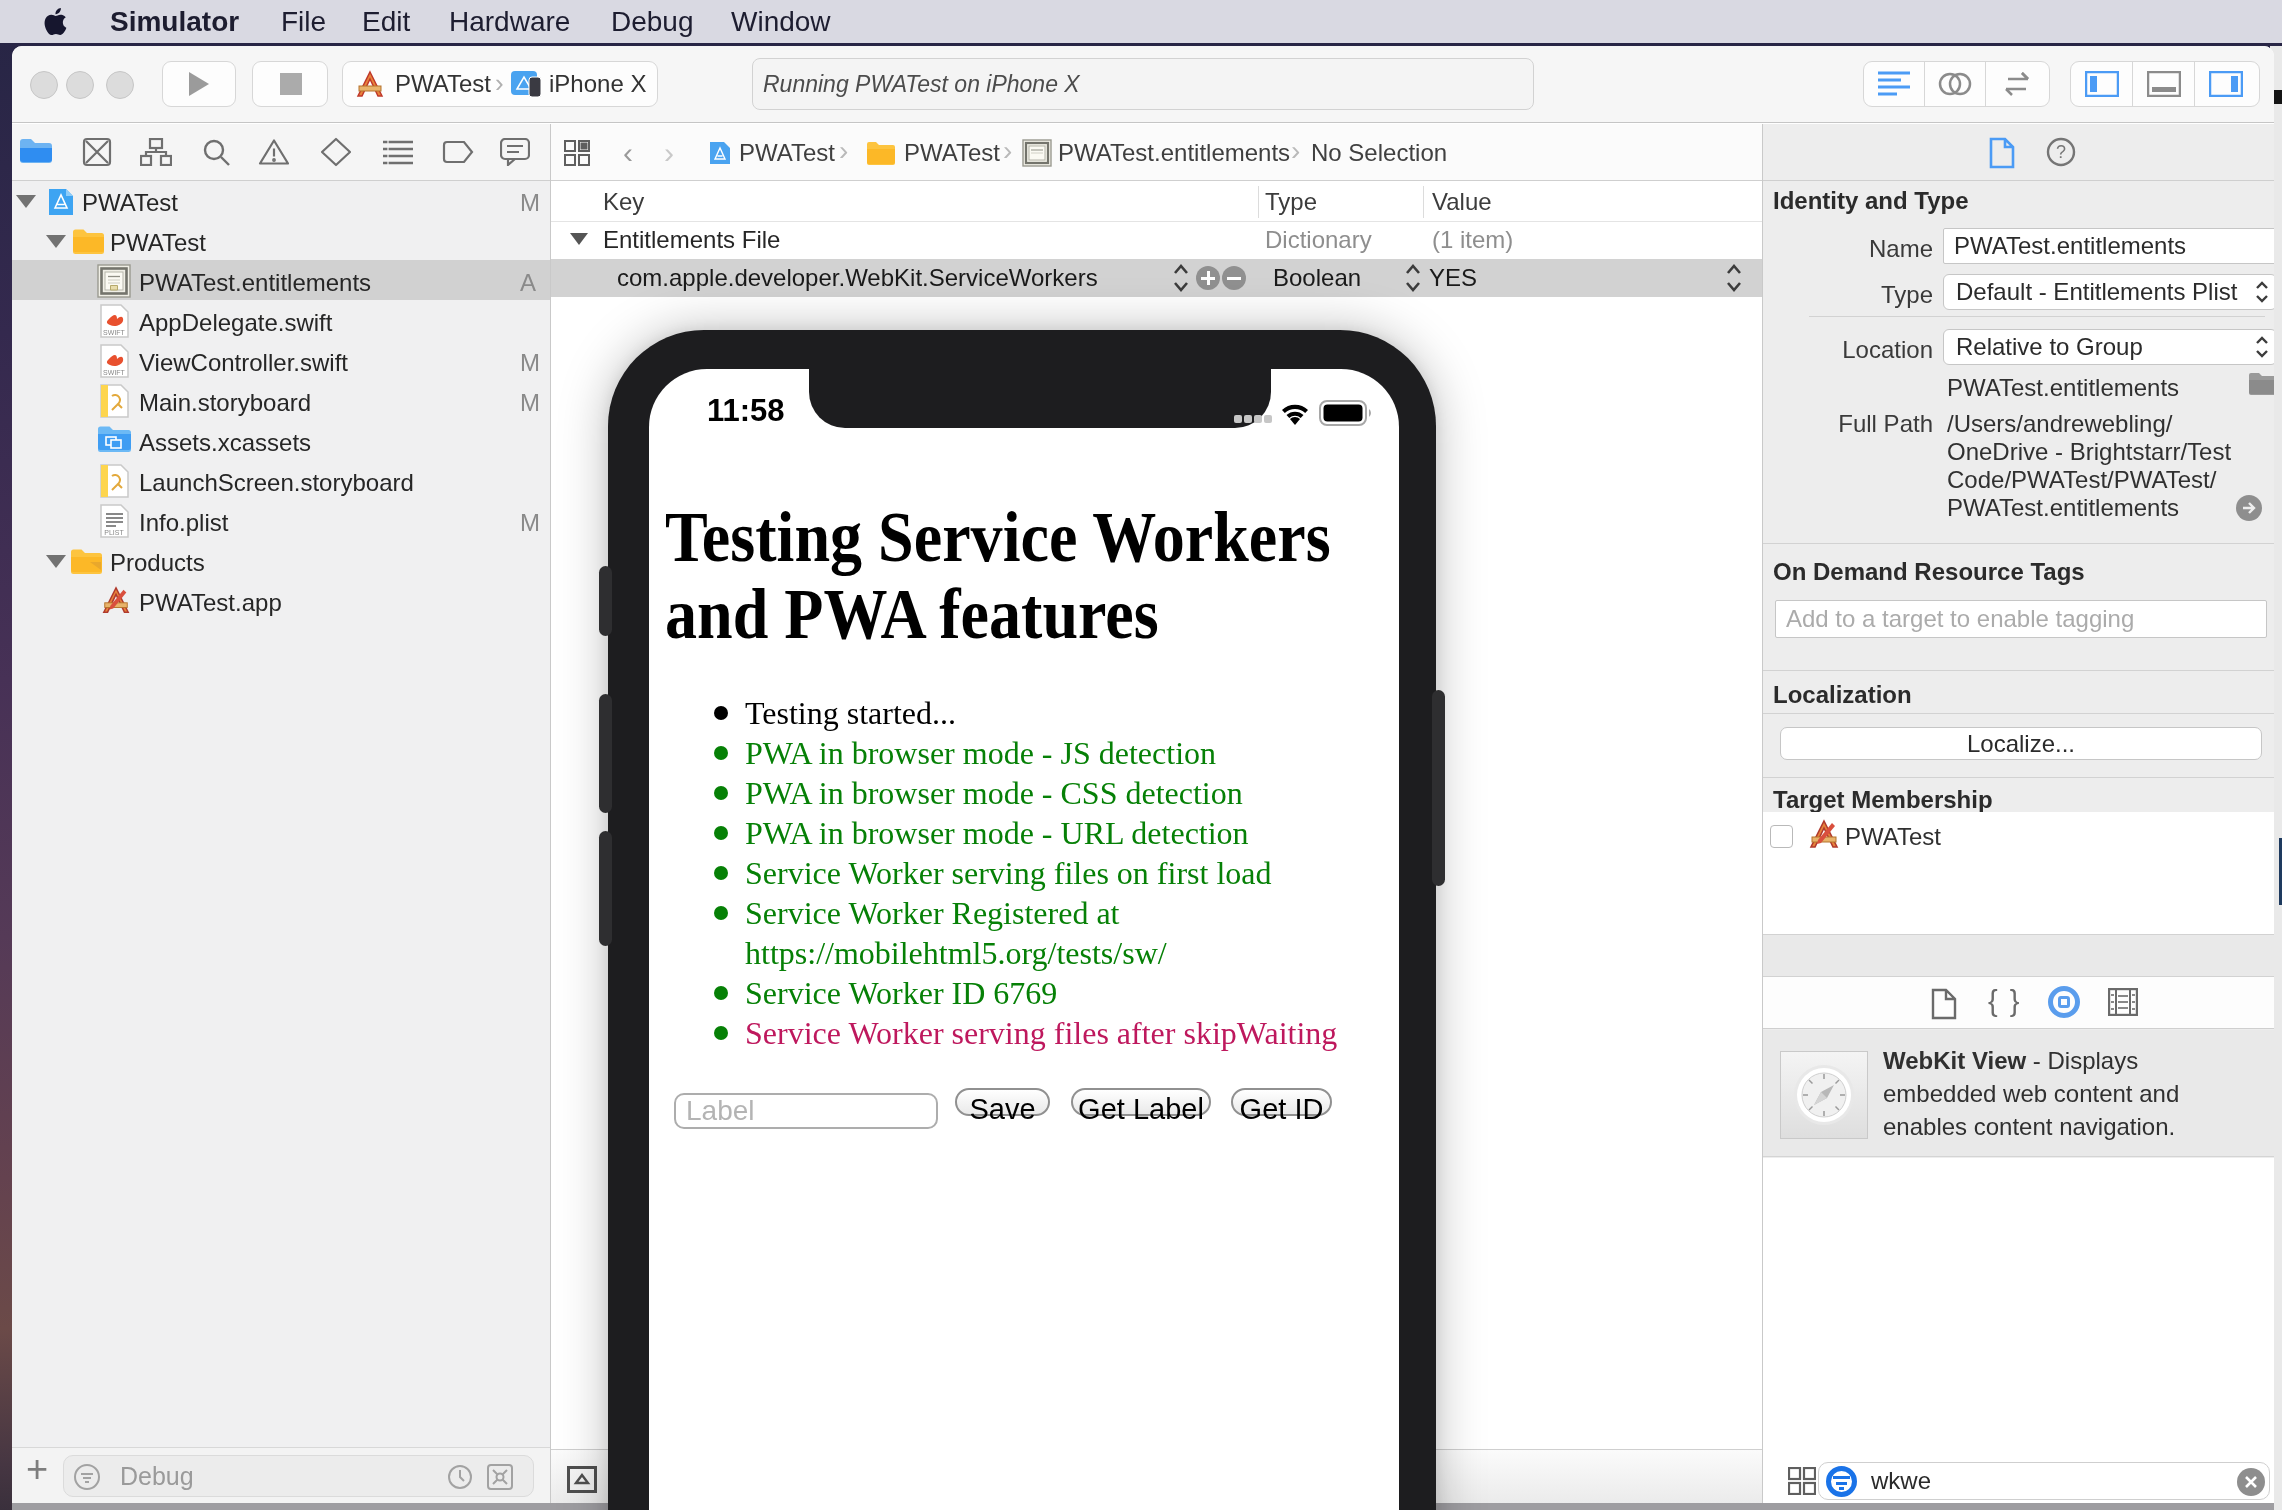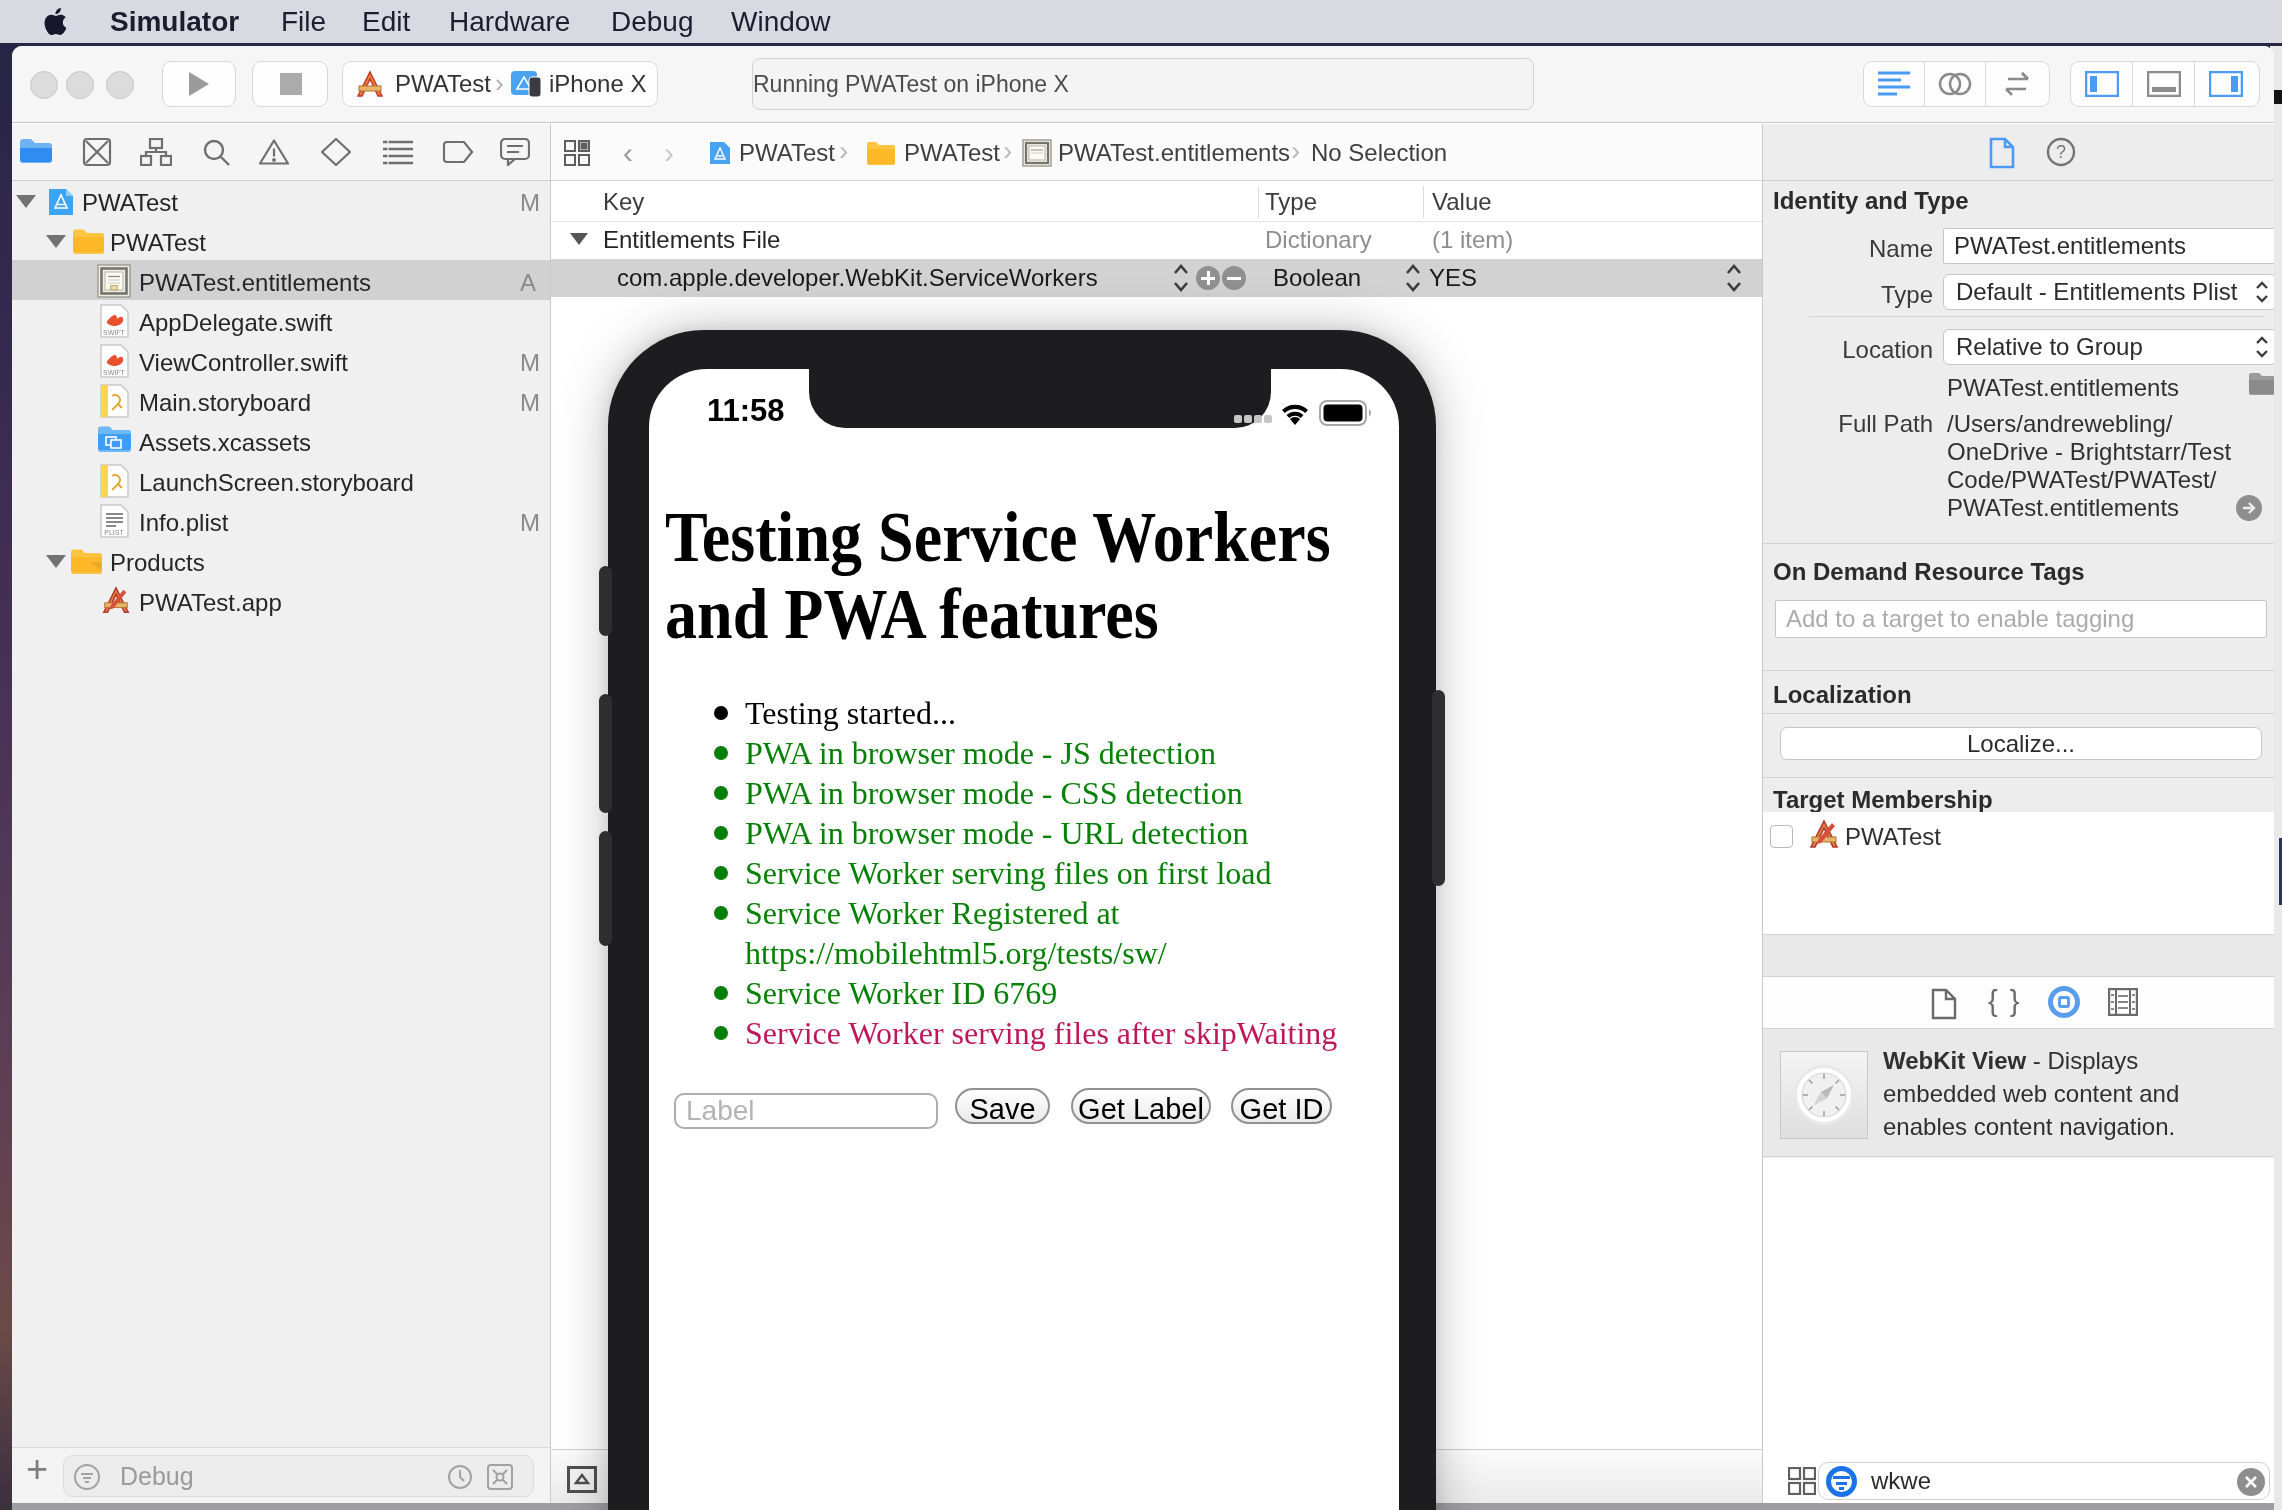--- a/index.html
+++ b/index.html
@@ -16,21 +16,21 @@
   .menubar span { position:absolute; top:6px; }
 
   
   .window { position:absolute; left:12px; top:46px; width:2262px; height:1457px; background:#ffffff; border-radius:10px 10px 0 0; overflow:hidden; }
   .belowwin { position:absolute; left:12px; top:1503px; width:2262px; height:7px; background:#9e9da1; }
 
   
   .toolbar { position:absolute; left:0; top:0; width:2270px; height:77px; background:#f6f6f6; border-bottom:1px solid #c5c5c5; }
   .tl { position:absolute; top:25px; width:28px; height:28px; border-radius:50%; background:#dcdcdc; border:1px solid #c6c6c6; }
   .tbtn { position:absolute; top:15px; height:46px; background:#fdfdfd; border:1px solid #d7d7d7; border-radius:9px; }
-  .statusfield { position:absolute; left:740px; top:12px; width:782px; height:52px; background:#f4f4f4; border:1px solid #d2d2d2; border-radius:8px; color:#4c4c4c; font-size:23px; line-height:50px; padding-left:0; }
+  .statusfield { position:absolute; left:740px; top:12px; width:782px; height:52px; background:#f4f4f4; border:1px solid #d2d2d2; border-radius:8px; color:#4c4c4c; font-size:23px; line-height:50px; padding-left:10px;font-style:italic; }
   .segwrap { position:absolute; top:15px; height:46px; border:1px solid #d7d7d7; border-radius:9px; background:#fdfdfd; display:flex; }
   .seg { width:61px; height:44px; border-right:1px solid #d7d7d7; position:relative; }
   .seg:last-child { border-right:none; }
   .seg svg { position:absolute; left:50%; top:50%; transform:translate(-50%,-50%); }
 
   
   .navrow { position:absolute; left:0; top:78px; width:539px; height:57px; background:#f5f5f5; border-bottom:1px solid #cfcfcf; }
   .jumpbar { position:absolute; left:539px; top:78px; width:1211px; height:57px; background:#fbfbfb; border-bottom:1px solid #cfcfcf; font-size:24px; color:#3f3f3f; }
   .jumpbar span { position:absolute; top:15px; white-space:nowrap; }
   .insphead { position:absolute; left:1750px; top:78px; width:520px; height:57px; background:#ededed; border-bottom:1px solid #cfcfcf; }
@@ -67,21 +67,21 @@
 
   
   .phone { position:absolute; left:596px; top:284px; width:828px; height:1250px; background:#1d1d1f; border-radius:96px 96px 0 0; box-shadow:0 0 50px rgba(0,0,0,0.26), 0 0 14px rgba(0,0,0,0.08); }
   .sidebtn { position:absolute; background:#2e2e30; border-radius:7px; }
   .screen { position:absolute; left:41px; top:39px; width:750px; height:1190px; background:#ffffff; border-radius:58px 58px 0 0; overflow:hidden; }
   .notch { position:absolute; left:160px; top:0; width:462px; height:59px; background:#1d1d1f; border-radius:0 0 36px 36px; }
   .phcontent { font-family:"Liberation Serif", serif; color:#000; }
   .li { position:relative; }
   .li::before { content:""; position:absolute; left:-31px; top:13px; width:14px; height:14px; border-radius:50%; background:#000; }
   .li.g::before { background:#068006; }
-  .ibtn { position:absolute; height:36px; border:2px solid #909090; border-radius:21px; background:linear-gradient(#ffffff,#e9e9e9); font-size:29px; text-align:center; line-height:38px; font-family:"Liberation Sans", sans-serif; color:#000; }
+  .ibtn { position:absolute; height:28px; border:2px solid #909090; border-radius:21px; background:linear-gradient(#ffffff,#e9e9e9); font-size:29px; text-align:center; line-height:38px; font-family:"Liberation Sans", sans-serif; color:#000; }
 </style>
 </head>
 <body>
 
 <div class="menubar">
   <svg style="position:absolute; left:42px; top:7px;" width="29" height="29" viewBox="0 0 26 26">
       <path fill="#16162e" d="M18.7 13.9c0-3 2.5-4.5 2.6-4.6-1.4-2.1-3.6-2.4-4.4-2.4-1.9-.2-3.7 1.1-4.6 1.1-.9 0-2.4-1.1-4-1-2 0-3.9 1.2-5 3-2.1 3.7-.5 9.1 1.5 12.1 1 1.5 2.2 3.1 3.8 3 1.5-.1 2.1-1 3.9-1s2.3 1 4 .9c1.6 0 2.7-1.5 3.7-3 1.2-1.7 1.6-3.3 1.7-3.4-.1 0-3.2-1.2-3.2-4.7zM15.7 4.8c.8-1 1.4-2.4 1.2-3.8-1.2 0-2.7.8-3.5 1.8-.8.9-1.5 2.3-1.3 3.7 1.4.1 2.8-.7 3.6-1.7z"></path>
     </svg>
   <span style="left:110px; font-weight:bold;">Simulator</span>
   <span style="left:281px;">File</span>

